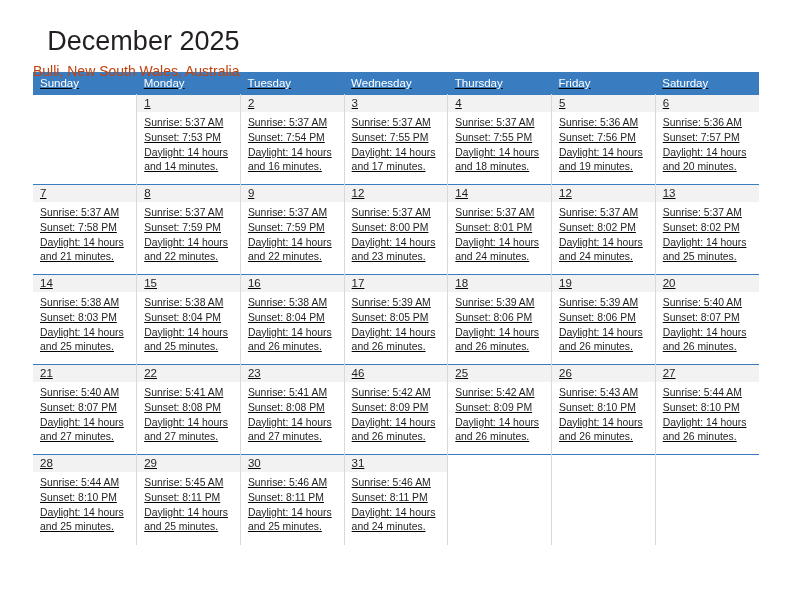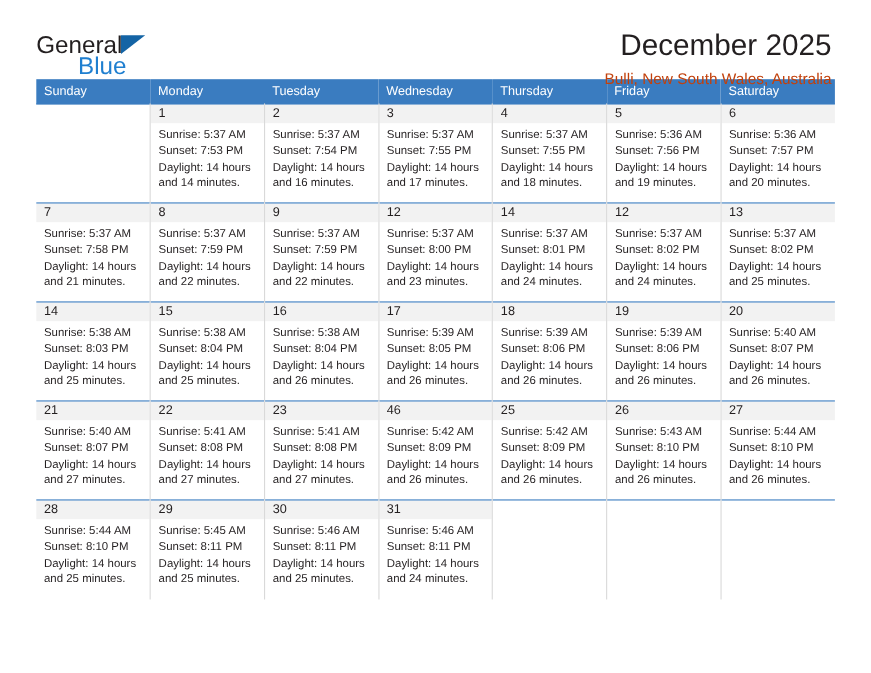--- a/index.html
+++ b/index.html
@@ -77,20 +77,21 @@
     margin-top: 7px;
     white-space: nowrap;
   }
 
   
   .calendar {
     margin: 0 33px;
     width: 726px;
     border-collapse: collapse;
     table-layout: fixed;
+    text-decoration: underline;
   }
   .calendar th {
     background: #3a7cc0;
     color: #ffffff;
     font-weight: normal;
     font-size: 11.5px;
     text-align: left;
     padding: 5px 0 5px 7px;
     height: 20px;
     box-sizing: border-box;
@@ -129,27 +130,20 @@
     white-space: nowrap;
   }
 </style>
 </head>
 <body>
 
 <div class="page">
 
   <div class="header">
 
-    <div class="logo">
-      <div class="logo-row1">
-        <span class="logo-general">General</span>
-        <span class="logo-triangle"></span>
-      </div>
-      <span class="logo-blue">Blue</span>
-    </div>
 
     <div class="titles">
       <div class="month-title">December 2025</div>
       <div class="location">Bulli, New South Wales, Australia</div>
     </div>
 
   </div>
 
   <table class="calendar">
     <thead>

